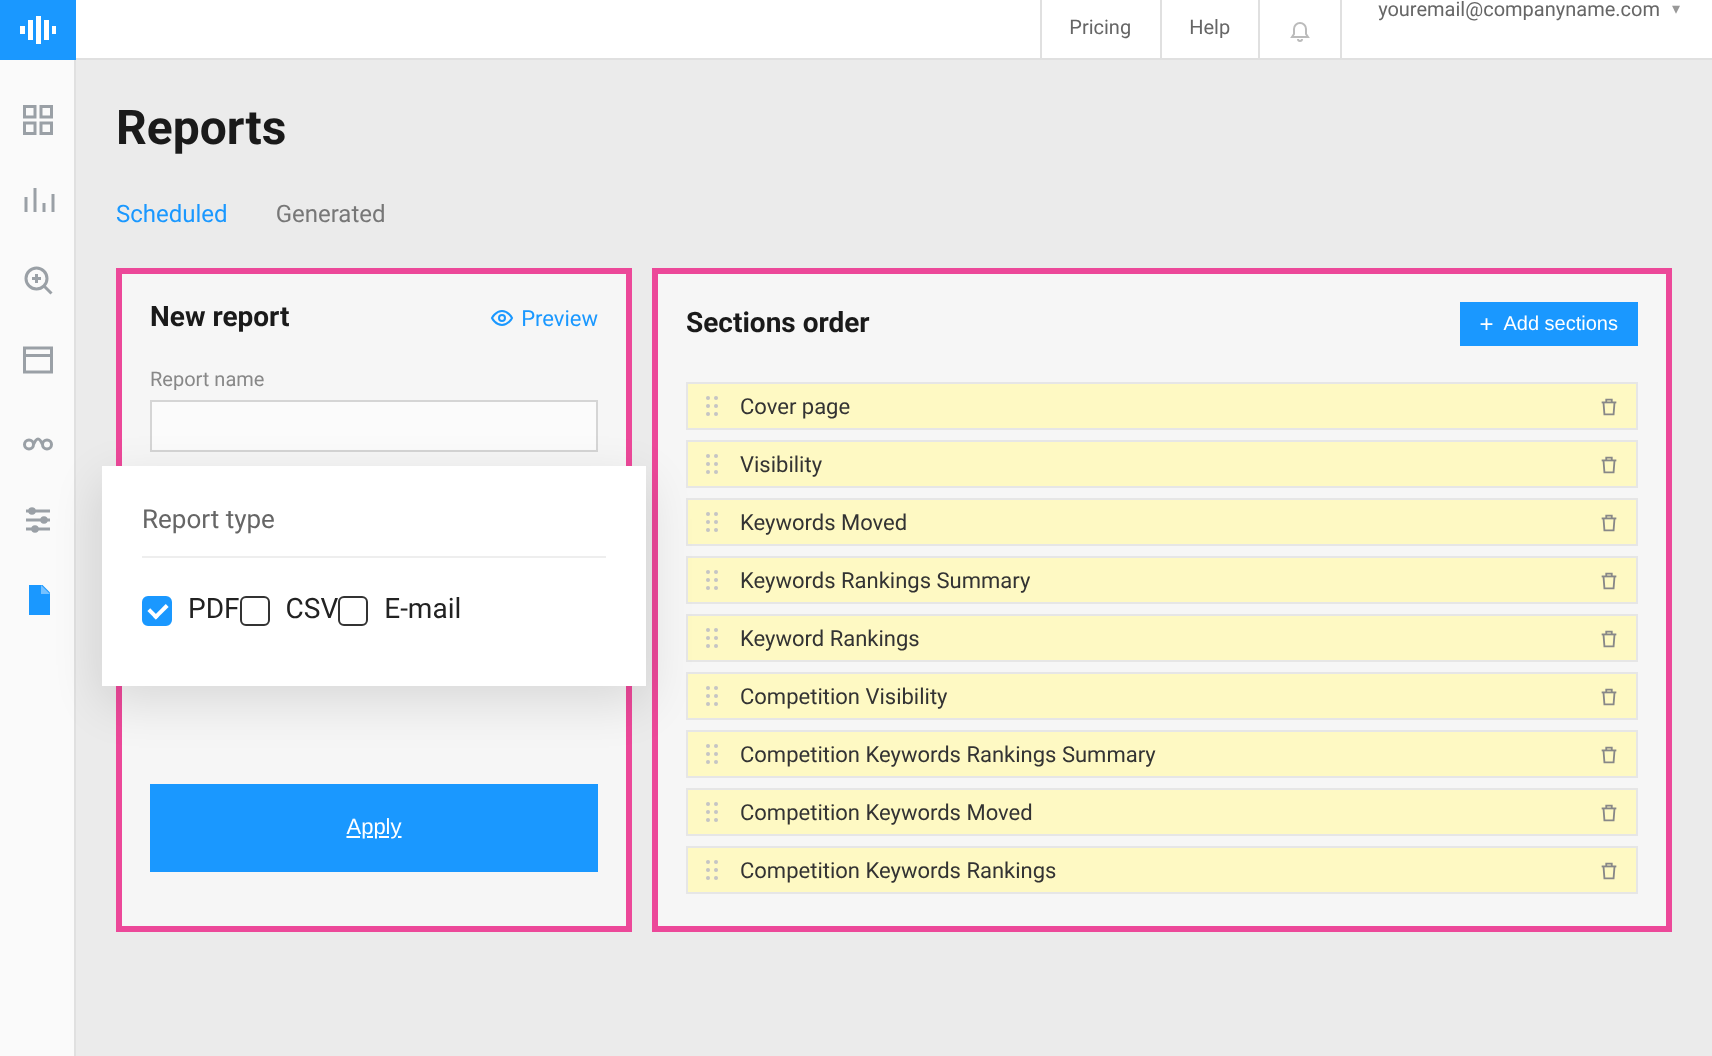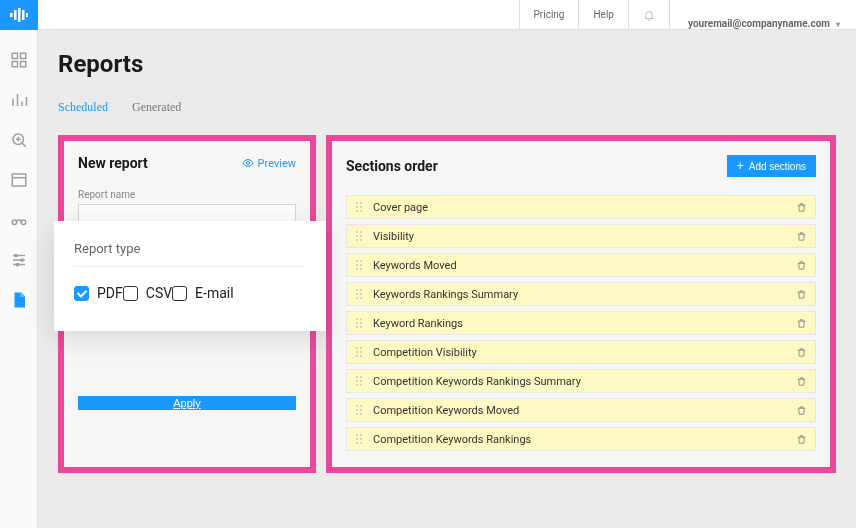--- a/index.html
+++ b/index.html
@@ -9,47 +9,47 @@
 .logo-cell { width: 38px; height: 30px; background: #1a98ff; display: flex; align-items: center; justify-content: center; }
 .logo-cell svg { width: 18px; height: 14px; }
 .side-icons { display: flex; flex-direction: column; align-items: center; padding-top: 10px; gap: 0; }
 .side-icon { width: 38px; height: 40px; display: flex; align-items: center; justify-content: center; color: #9aa0a6; cursor: pointer; }
 .side-icon svg { width: 18px; height: 18px; }
 .side-icon.active { color: #1a98ff; }
 .main { flex: 1; display: flex; flex-direction: column; }
 .topbar { height: 30px; background: #fff; border-bottom: 1px solid #e0e0e0; display: flex; justify-content: flex-end; align-items: stretch; font-size: 10px; color: #666; }
 .topbar-item { padding: 0 14px; display: flex; align-items: center; border-left: 1px solid #e0e0e0; cursor: pointer; }
 .topbar-item svg { width: 12px; height: 12px; }
-.topbar-user { padding: 0 16px 0 18px; display: flex; align-items: flex-end; border-left: 1px solid #e0e0e0; cursor: pointer; gap: 6px; font-weight: bold; }
+.topbar-user { padding: 0 16px 0 18px; display: flex; align-items: flex-start; border-left: 1px solid #e0e0e0; cursor: pointer; gap: 6px; }
 .caret { font-size: 8px; color: #999; }
 .content { padding: 20px 20px 0 20px; }
 h1 { font-size: 24px; font-weight: 700; color: #1a1a1a; margin-bottom: 22px; }
-.tabs { display: flex; gap: 24px; font-size: 12px; margin-bottom: 14px; font-family: Liberation Serif, serif; }
+.tabs { display: flex; gap: 24px; font-size: 12px; margin-bottom: 14px; }
 .tab { color: #777; cursor: pointer; padding-bottom: 6px; }
 .tab.active { color: #1a98ff; }
 .cols { display: flex; gap: 10px; }
-.panel { background: #f6f6f6; border: 6px solid #ec4899; padding: 14px 14px 16px 14px; }
+.panel { background: #f6f6f6; border: 3px solid #ec4899; padding: 14px 14px 16px 14px; }
 .panel.left { width: 258px; position: relative; }
 .panel.right { flex: 1; }
 .panel-head { display: flex; justify-content: space-between; align-items: center; margin-bottom: 18px; }
 .panel-title { font-size: 14px; font-weight: 700; color: #1a1a1a; }
 .preview-link { color: #1a98ff; font-size: 11px; display: flex; align-items: center; gap: 4px; cursor: pointer; }
 .preview-link svg { width: 12px; height: 12px; }
 .field-label { font-size: 10px; color: #888; margin-bottom: 4px; }
 .text-input { width: 100%; height: 26px; border: 1px solid #d5d5d5; background: #fbfbfb; padding: 0 6px; font-size: 11px; }
-.report-type-card { position: absolute; left: -10px; top: 80px; width: 272px; background: #fff; box-shadow: 0 8px 24px rgba(0,0,0,0.12); padding: 20px 20px 30px 20px; z-index: 10; }
+.report-type-card { position: absolute; left: -10px; top: 96px; width: 272px; background: #fff; box-shadow: 0 8px 24px rgba(0,0,0,0.12); padding: 20px 20px 30px 20px; z-index: 10; }
 .report-type-card .card-title { font-size: 13px; color: #666; margin-bottom: 10px; }
 .report-type-card hr { border: none; border-top: 1px solid #eee; margin-bottom: 18px; }
 .check-row { display: flex; align-items: center; }
 .check-item { display: flex; align-items: center; gap: 8px; font-size: 14px; color: #222; cursor: pointer; }
 .cb { width: 15px; height: 15px; border: 1.5px solid #333; border-radius: 3px; display: flex; align-items: center; justify-content: center; }
 .cb.checked { background: #1a98ff; border-color: #1a98ff; }
 .cb.checked::after { content: ""; width: 4px; height: 7px; border: solid #fff; border-width: 0 2px 2px 0; transform: rotate(45deg); margin-top: -2px; }
 .spacer-below-card { height: 108px; }
-.apply-btn { width: 100%; height: 14px; background: #1a98ff; color: #fff; border: none; font-size: 11px; cursor: pointer; margin-top: 58px; text-decoration: underline; }
+.apply-btn { width: 100%; height: 44px; background: #1a98ff; color: #fff; border: none; font-size: 11px; cursor: pointer; margin-top: 58px; text-decoration: underline; }
 .add-btn { background: #1a98ff; color: #fff; border: none; font-size: 10px; padding: 5px 10px; display: flex; align-items: center; gap: 5px; cursor: pointer; }
 .add-btn .plus { font-size: 12px; line-height: 1; }
 .section-list { display: flex; flex-direction: column; gap: 5px; }
 .section-row { display: flex; align-items: center; background: #fef9c3; border: 1px solid #e6e6e6; height: 24px; padding: 0 8px; font-size: 11px; color: #333; }
 .drag-icon { color: #c5c5c5; margin-right: 10px; display: flex; align-items: center; cursor: grab; }
 .drag-icon svg { width: 8px; height: 12px; }
 .section-label { flex: 1; }
 .trash-icon { color: #888; cursor: pointer; display: flex; align-items: center; }
 .trash-icon svg { width: 11px; height: 11px; }
 </style>

